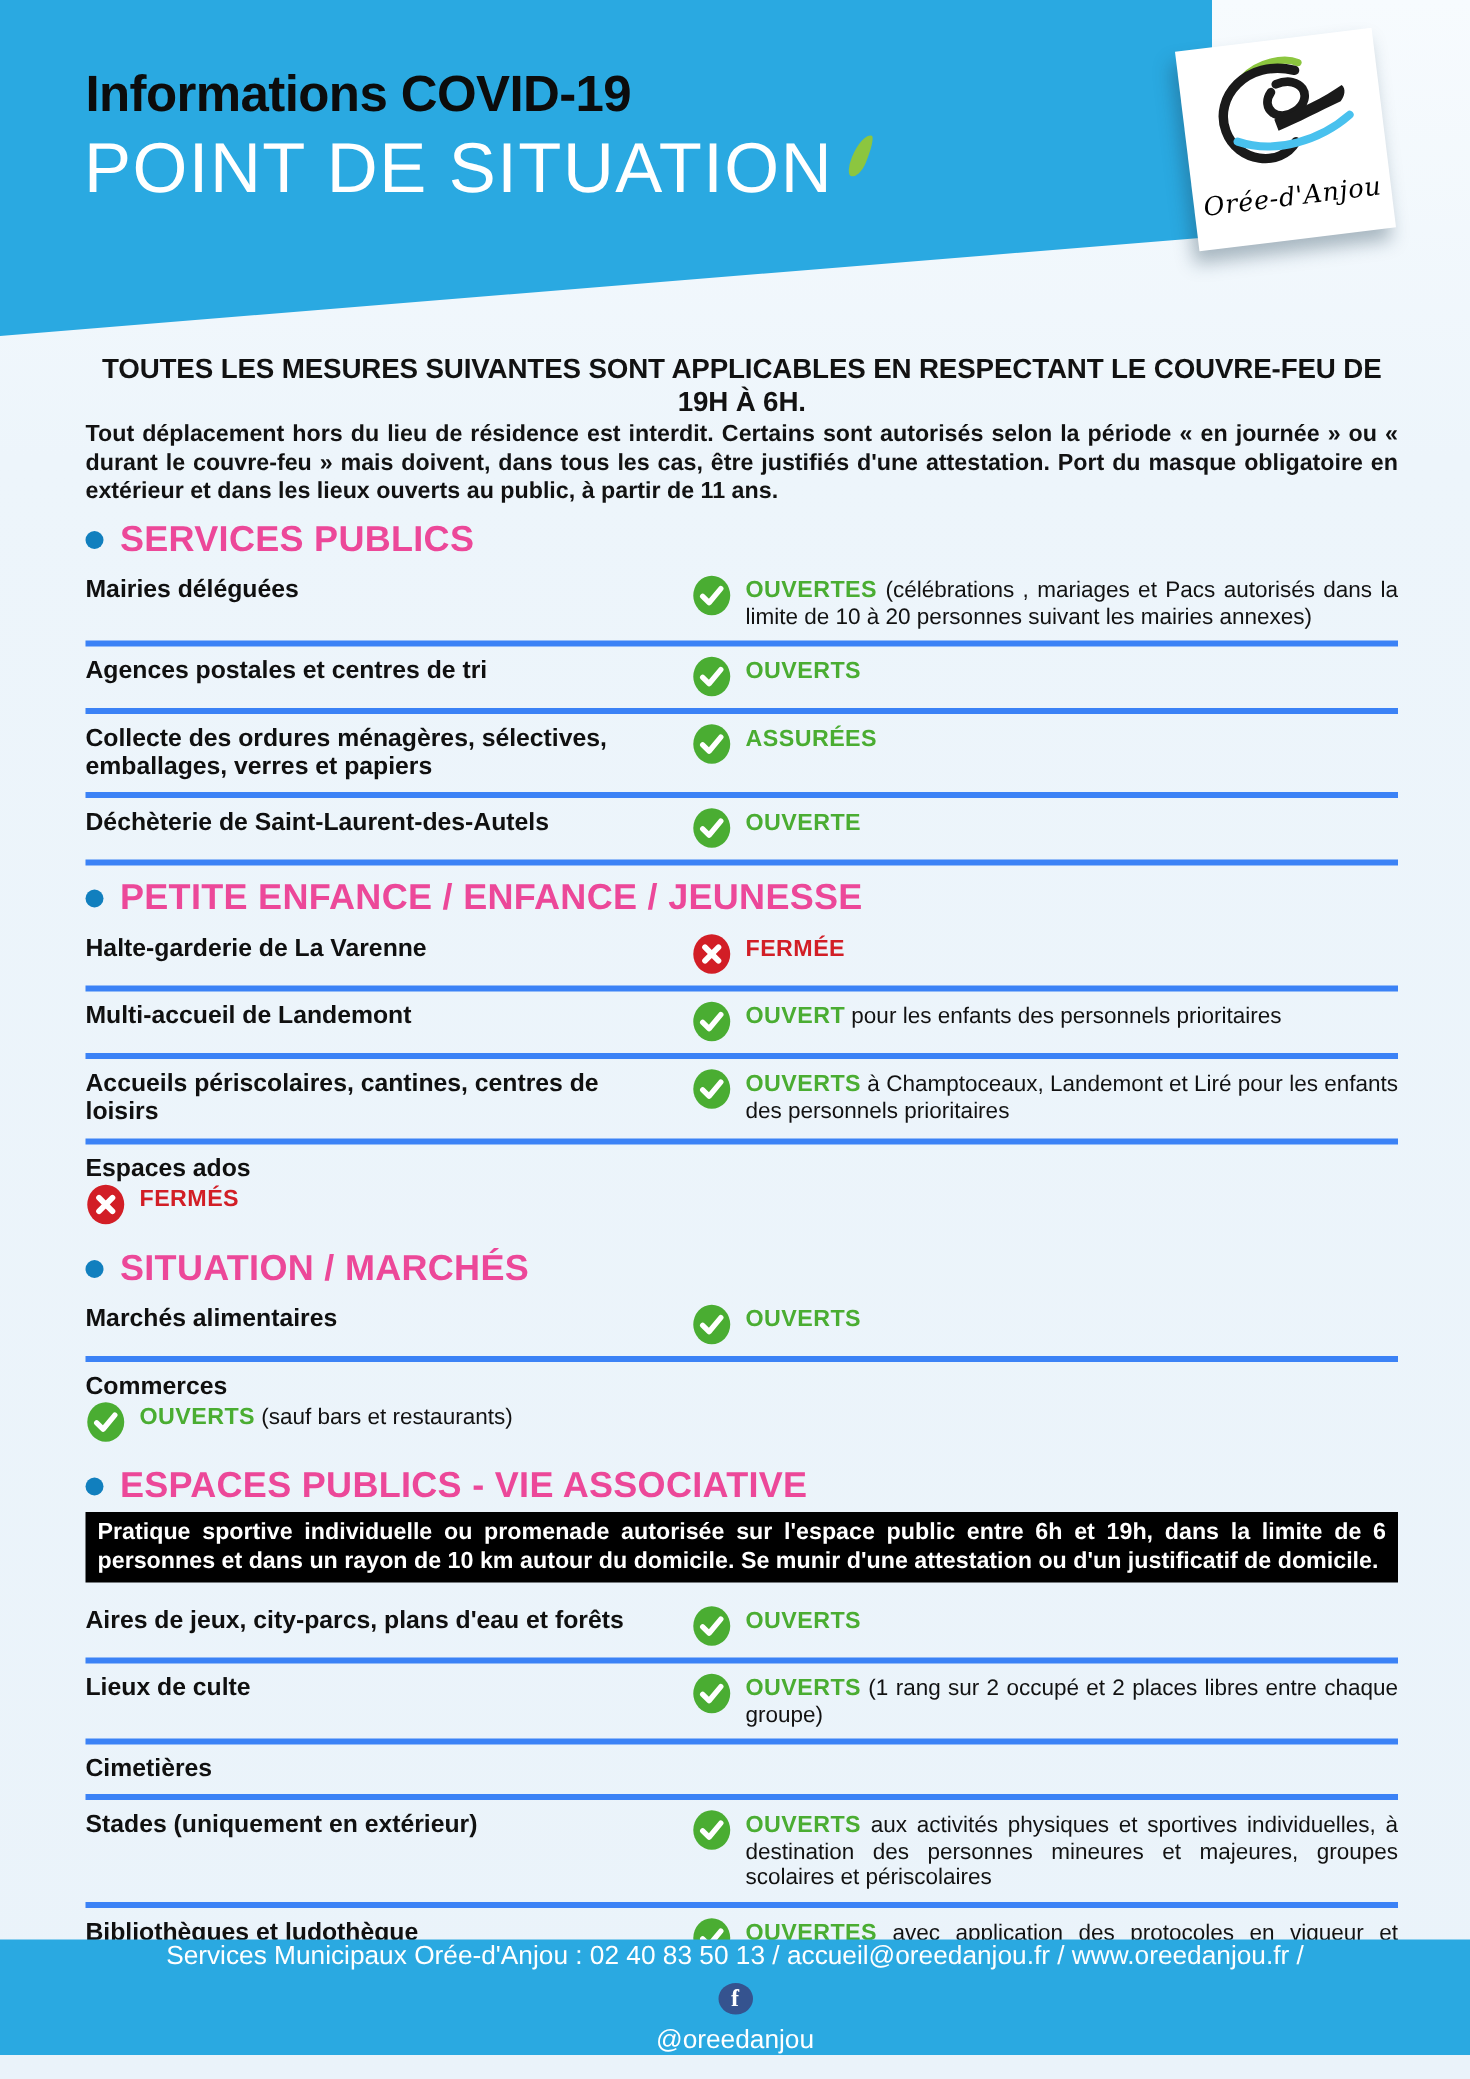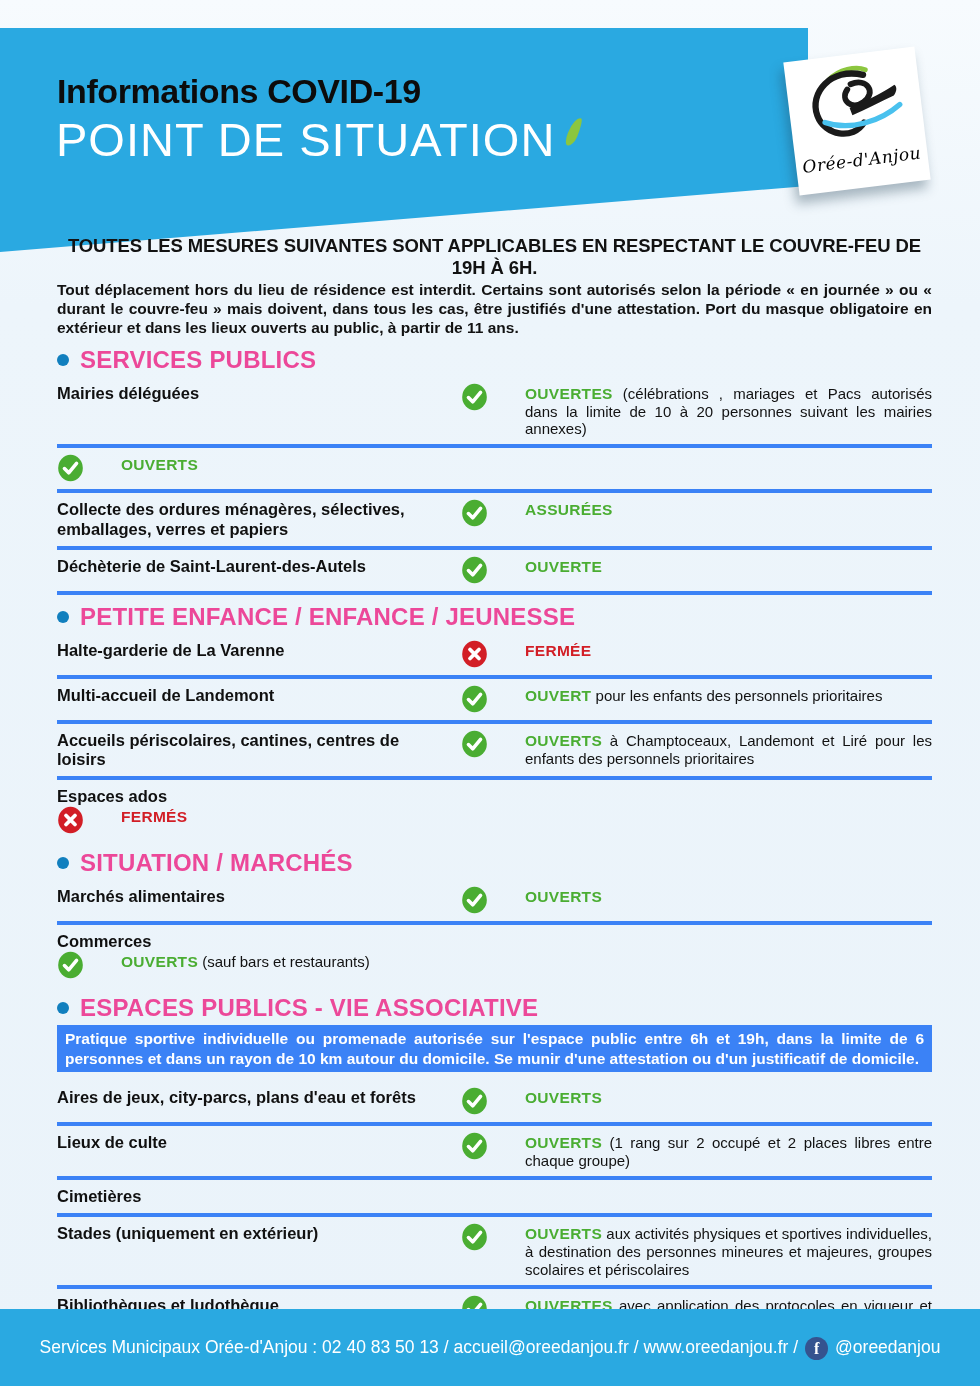--- a/index.html
+++ b/index.html
@@ -6,21 +6,21 @@
   html,body { width: 980px; height: 1386px; }
   body {
     position: relative;
     font-family: "Liberation Sans", sans-serif;
     background: linear-gradient(180deg, #f7fbfe 0%, #edf5fb 22%, #eaf3fa 100%);
     overflow: hidden;
     color: #121212;
   }
 
   
-  .header { position: relative; width: 808px; height: 230px; margin-top: 28px; }
+  .header { position: relative; width: 808px; height: 230px; }
   .header-bg {
     position: absolute; inset: 0;
     background: #2AA9E1;
     clip-path: polygon(0 0, 100% 0, 100% 158px, 0 224px);
     filter: drop-shadow(0 6px 6px rgba(40, 70, 95, 0.28));
   }
   .page-title {
     position: absolute; left: 57px; top: 44px;
     font-size: 34px; font-weight: 800; letter-spacing: -0.4px; color: #0c0c0c;
   }
@@ -67,43 +67,43 @@
   .section-title {
     display: flex; align-items: center; gap: 11px;
     color: #ec4899; font-size: 24px; font-weight: 800; letter-spacing: 0.2px;
     margin: 8px 0 3px;
   }
   .section-title .bullet {
     width: 12px; height: 12px; border-radius: 50%; background: #117FBE; flex: none;
   }
 
   .banner {
-    background: #3b82f6; color: #fff; font-weight: 700; font-size: 15.5px;
+    background: #000000; color: #fff; font-weight: 700; font-size: 15.5px;
     line-height: 1.25; padding: 4px 8px; margin: 3px 0 9px; text-align: justify;
   }
 
   .row { display: flex; padding: 6px 0 7px; border-bottom: 4px solid #3b82f6; }
   .rows:not(.keep-last) .row:last-child { border-bottom: none; flex-direction: column; }
   .cell-label { width: 404px; flex: none; padding-right: 14px; padding-top: 1px; }
   .lbl { font-size: 16.5px; font-weight: 800; line-height: 1.16; color: #101010; }
   .lbl-italic { font-size: 16.5px; font-weight: 800; line-height: 1.16; }
   .cell-status { flex: 1; display: flex; gap: 9px; align-items: flex-start; }
   .status-icon { width: 27px; height: 28px; flex: none; margin-top: 0px; }
   .status-icon svg { width: 100%; height: 100%; display: block; }
-  .stxt { font-size: 15px; line-height: 1.16; text-align: justify; padding-top: 2px; margin-left: 28px; }
+  .stxt { font-size: 15px; line-height: 1.16; text-align: justify; padding-top: 2px; }
   .sword { font-weight: 800; font-size: 15.5px; letter-spacing: 0.3px; }
   .sword.open { color: #4AAD32; }
   .sword.closed { color: #D21E26; }
 
   
   .footer {
-    position: absolute; left: 0; right: 0; bottom: 0; height: 77px;
+    position: absolute; left: 0; right: 0; bottom: 16px; height: 77px;
     background: #2AA9E1; color: #fff;
     display: flex; align-items: center; justify-content: center; gap: 7px;
-    font-size: 17.5px; font-weight: 400;
+    font-size: 17.5px; font-weight: 400; flex-direction: column;
   }
   .fb-icon {
     width: 23px; height: 23px; border-radius: 50%; background: #35538F;
     display: inline-flex; align-items: center; justify-content: center;
     font-family: "Liberation Serif", serif; font-weight: 700; font-size: 16px; color: #fff;
     transform: translateY(1px);
   }
 </style>
 </head>
 <body>
@@ -144,20 +144,21 @@
           <span class="status-icon">
               <svg viewBox="0 0 24 25">
                 <ellipse cx="12" cy="12.5" rx="11" ry="11.8" fill="#4AAD32"></ellipse>
                 <path d="M6.6 13 L10.4 16.8 L17.4 8.4" stroke="#fff" stroke-width="3.2" fill="none" stroke-linecap="round" stroke-linejoin="round"></path>
               </svg>
             </span>
           <p class="stxt"><span class="sword open">OUVERTES</span> <span>(célébrations , mariages et Pacs autorisés dans la limite de 10 à 20 personnes suivant les mairies annexes)</span></p>
         </div>
       </div>
       <div class="row">
+        <div class="cell-label"><span class="lbl">Agences postales et centres de tri</span></div>
         <div class="cell-status">
           <span class="status-icon">
               <svg viewBox="0 0 24 25">
                 <ellipse cx="12" cy="12.5" rx="11" ry="11.8" fill="#4AAD32"></ellipse>
                 <path d="M6.6 13 L10.4 16.8 L17.4 8.4" stroke="#fff" stroke-width="3.2" fill="none" stroke-linecap="round" stroke-linejoin="round"></path>
               </svg>
             </span>
           <p class="stxt"><span class="sword open">OUVERTS</span></p>
         </div>
       </div>

